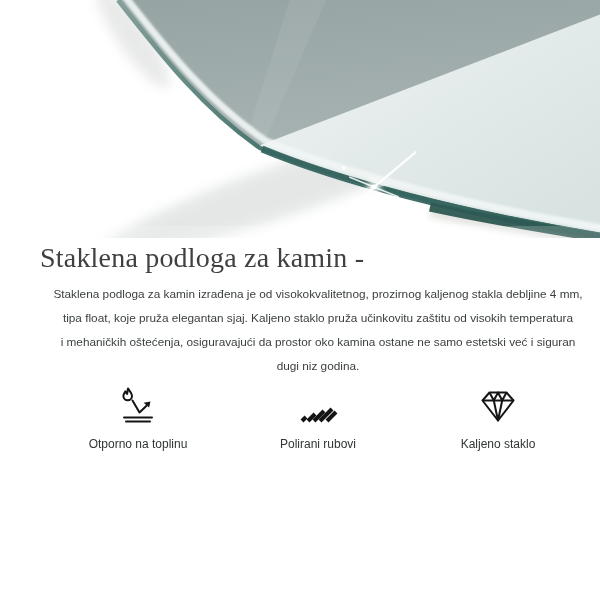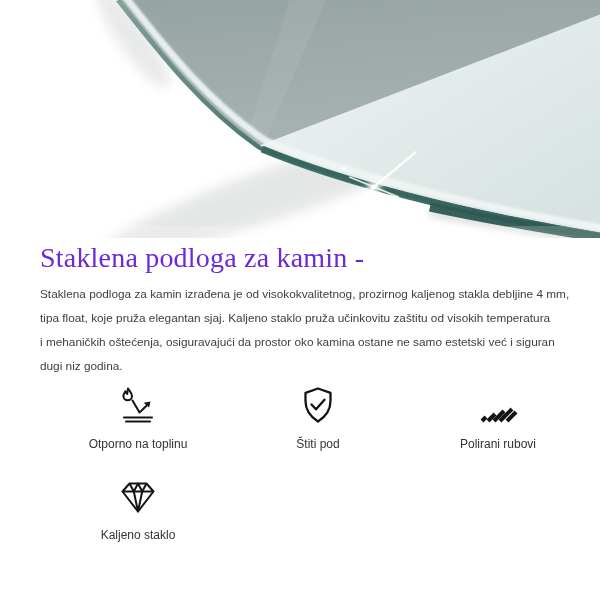--- a/index.html
+++ b/index.html
@@ -14,34 +14,35 @@
   .photo{position:relative;width:600px;height:238px;overflow:hidden;background:#fff;}
   .photo svg{display:block;}
 
   
   .heading{
     margin:4px 40px 0 40px;
     font-family:"Liberation Serif",serif;
     font-weight:400;
     font-size:28px;
     line-height:31px;
-    color:#6d28d9;
+    color:#404040;
     letter-spacing:.2px;
   }
   .heading span{display:block;}
 
   
   .body-text{
     margin:9px 0 0 40px;
     width:556px;
     font-size:11.8px;
     line-height:24px;
     color:#3a3f3f;
     white-space:pre-line;
     letter-spacing:0;
+    text-align:center;
   }
 
   
   .features{
     display:grid;
     grid-template-columns:repeat(3,1fr);
     padding:0 12px;
     margin-top:5px;
     row-gap:22px;
     margin-left:36px;
@@ -147,29 +148,20 @@
             <path d="M8,33.5 H36"></path>
             <path d="M10,37.5 H34"></path>
           </g>
           <path d="M34.5,17.5 L27.6,18.7 L33.1,23.4 Z" fill="#141414"></path>
         </svg>
       </div>
       <div class="feature-label">Otporno na toplinu</div>
     </div>
 
 
-    <div class="feature">
-      <div class="feature-icon">
-        <svg width="44" height="44" viewBox="0 0 44 44">
-          <path d="M22,4.5 L34.5,8.8 V17 C34.5,25.8 29.6,32.7 22,37.5 C14.4,32.7 9.5,25.8 9.5,17 V8.8 Z" fill="none" stroke="#141414" stroke-width="2.3" stroke-linejoin="round"></path>
-          <path d="M15.5,20.5 L20,25.3 L28.5,15.8" fill="none" stroke="#141414" stroke-width="2.3" stroke-linecap="round" stroke-linejoin="round"></path>
-        </svg>
-      </div>
-      <div class="feature-label">Štiti pod</div>
-    </div>
 
     <div class="feature">
       <div class="feature-icon">
         <svg width="44" height="44" viewBox="0 0 44 44">
           <g stroke="#141414" stroke-width="4" fill="none">
             <path d="M6,37 L10,33"></path>
             <path d="M12,37 L19,30"></path>
             <path d="M18,37 L28,27"></path>
             <path d="M24,37 L36,25"></path>
             <path d="M31,37 L40,28"></path>

